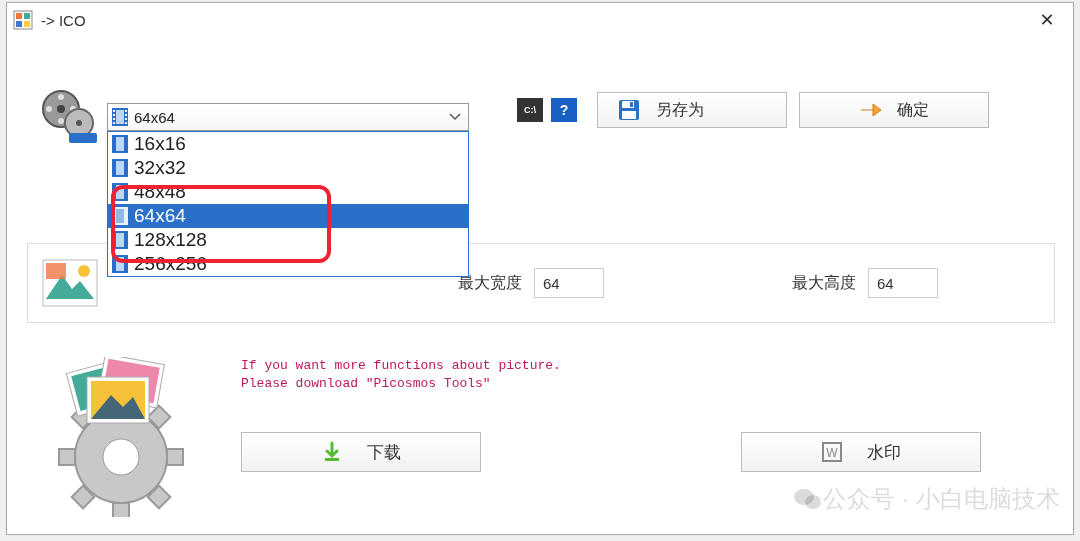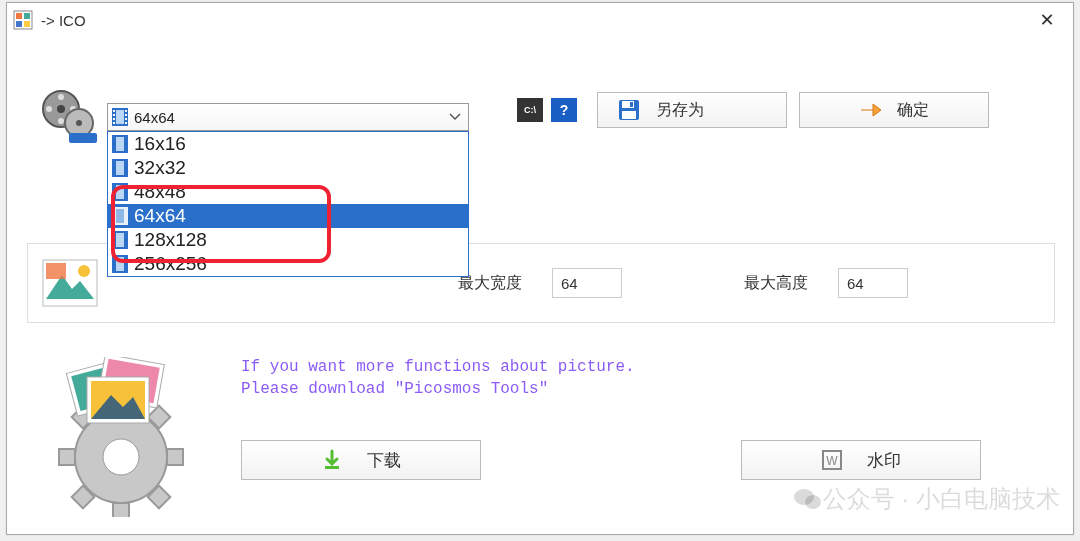--- a/index.html
+++ b/index.html
@@ -160,25 +160,25 @@
   .pic-icon {
     width: 56px; height: 48px;
     margin-right: 30px;
   }
   .dim-group {
     display: flex; align-items: center;
     font-size: 16px;
     color: #333;
   }
   .dim-group.span1 { position:absolute; left: 430px; }
-  .dim-group.span2 { position:absolute; left: 716px; justify-content: flex-end; }
+  .dim-group.span2 { position:absolute; left: 764px; justify-content: flex-end; }
   .dim-input {
     width: 70px; height: 30px;
     border: 1px solid #ccc;
-    margin-left: 30px;
+    margin-left: 12px;
     padding: 0 8px;
     font-size: 15px;
     color: #333;
     background: #fff;
   }
   .bottom-area {
     position: absolute;
     left: 34px; top: 320px;
     display: flex;
     align-items: flex-start;
@@ -186,22 +186,22 @@
   .gear-icon {
     width: 160px; height: 160px;
     margin-right: 40px;
   }
   .promo {
     display: flex;
     flex-direction: column;
   }
   .promo-text {
     font-family: "Courier New", monospace;
-    font-size: 16px;
-    color: #8b5cf6;
+    font-size: 13px;
+    color: #be185d;
     line-height: 1.35;
     margin-bottom: 40px;
   }
   .promo-btns {
     display: flex;
     gap: 260px;
   }
   .btn2 {
     width: 240px; height: 40px;
     border: 1px solid #bbb;

